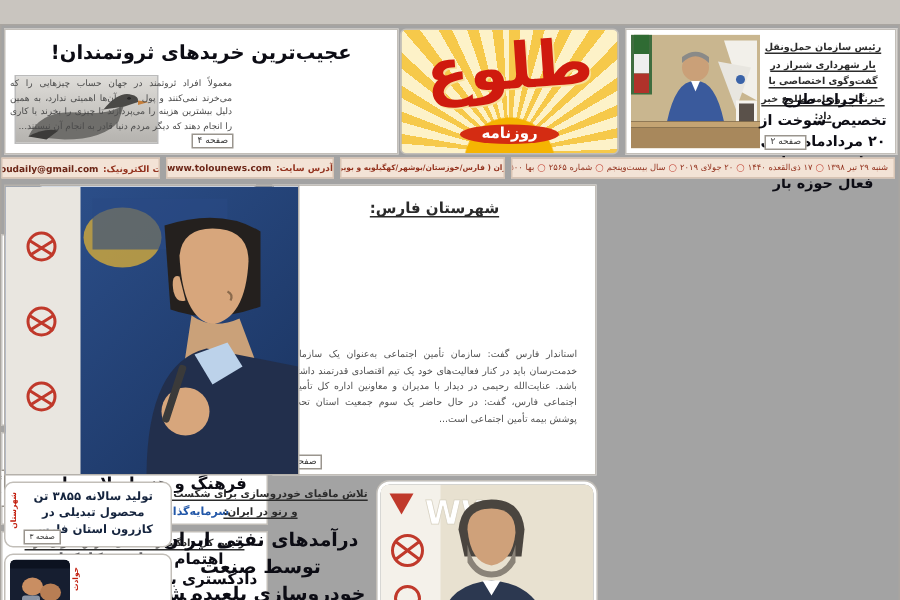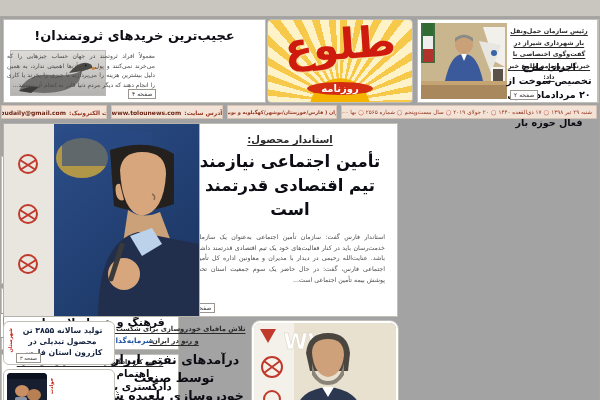--- a/index.html
+++ b/index.html
@@ -174,22 +174,21 @@
     <span class="ptag" style="position:absolute;left:2px;top:24px;transform:rotate(90deg);transform-origin:left top;font-size:5px;">صفحه ۲</span>
   </div>
 
   <div class="box" style="right:420px;top:337px;width:178px;height:61px;">
     <div class="kicker" style="position:absolute;top:3px;right:0;left:0;text-align:center;font-size:6.6px;">رئیس کل دادگستری استان فارس عنوان کرد:</div>
     <div class="headline" style="position:absolute;top:13px;right:6px;left:6px;text-align:center;font-size:10.2px;line-height:1.25;">اهتمام قضات و کارکنان دادگستری برای رسیدن به اهداف مهم دستگاه قضا</div>
     <span class="ptag" style="position:absolute;left:3px;bottom:2px;">صفحه ۴</span>
   </div>
 
   <div class="box" style="right:201px;top:106px;width:216px;height:194px;">
-    <div class="kicker" style="position:absolute;top:10px;right:0;left:0;text-align:center;font-size:10px;">استاندار محصول:</div>
-    <div class="headline" style="position:absolute;top:26px;right:8px;left:8px;text-align:center;font-size:16.5px;line-height:1.45;">تأمین اجتماعی نیازمند تیم اقتصادی قدرتمند است</div>
+    <div class="kicker" style="position:absolute;top:10px;right:0;left:0;text-align:center;font-size:10px;">شهرستان فارس:</div>
     <div style="position:absolute;top:108px;right:12px;left:12px;font-size:6.3px;line-height:1.7;color:#4e4e4e;text-align:justify;">استاندار فارس گفت: سازمان تأمین اجتماعی به‌عنوان یک سازمان خدمت‌رسان باید در کنار فعالیت‌های خود یک تیم اقتصادی قدرتمند داشته باشد. عنایت‌الله رحیمی در دیدار با مدیران و معاونین اداره کل تأمین اجتماعی فارس، گفت: در حال حاضر یک سوم جمعیت استان تحت پوشش بیمه تأمین اجتماعی است...</div>
     <span class="ptag" style="position:absolute;left:4px;bottom:3px;">صفحه ۲</span>
   </div>
 
   <div class="photo" style="left:2px;top:106px;width:197px;height:194px;border:1px solid #b5b1ab;">
     <svg width="197" height="194" viewBox="0 0 197 194" preserveAspectRatio="none">
       <defs>
           <linearGradient id="mg" x1="0" y1="0" x2="1" y2="1">
         <stop offset="0" stop-color="#2e528f"></stop>
             <stop offset="1" stop-color="#1a335f"></stop>

